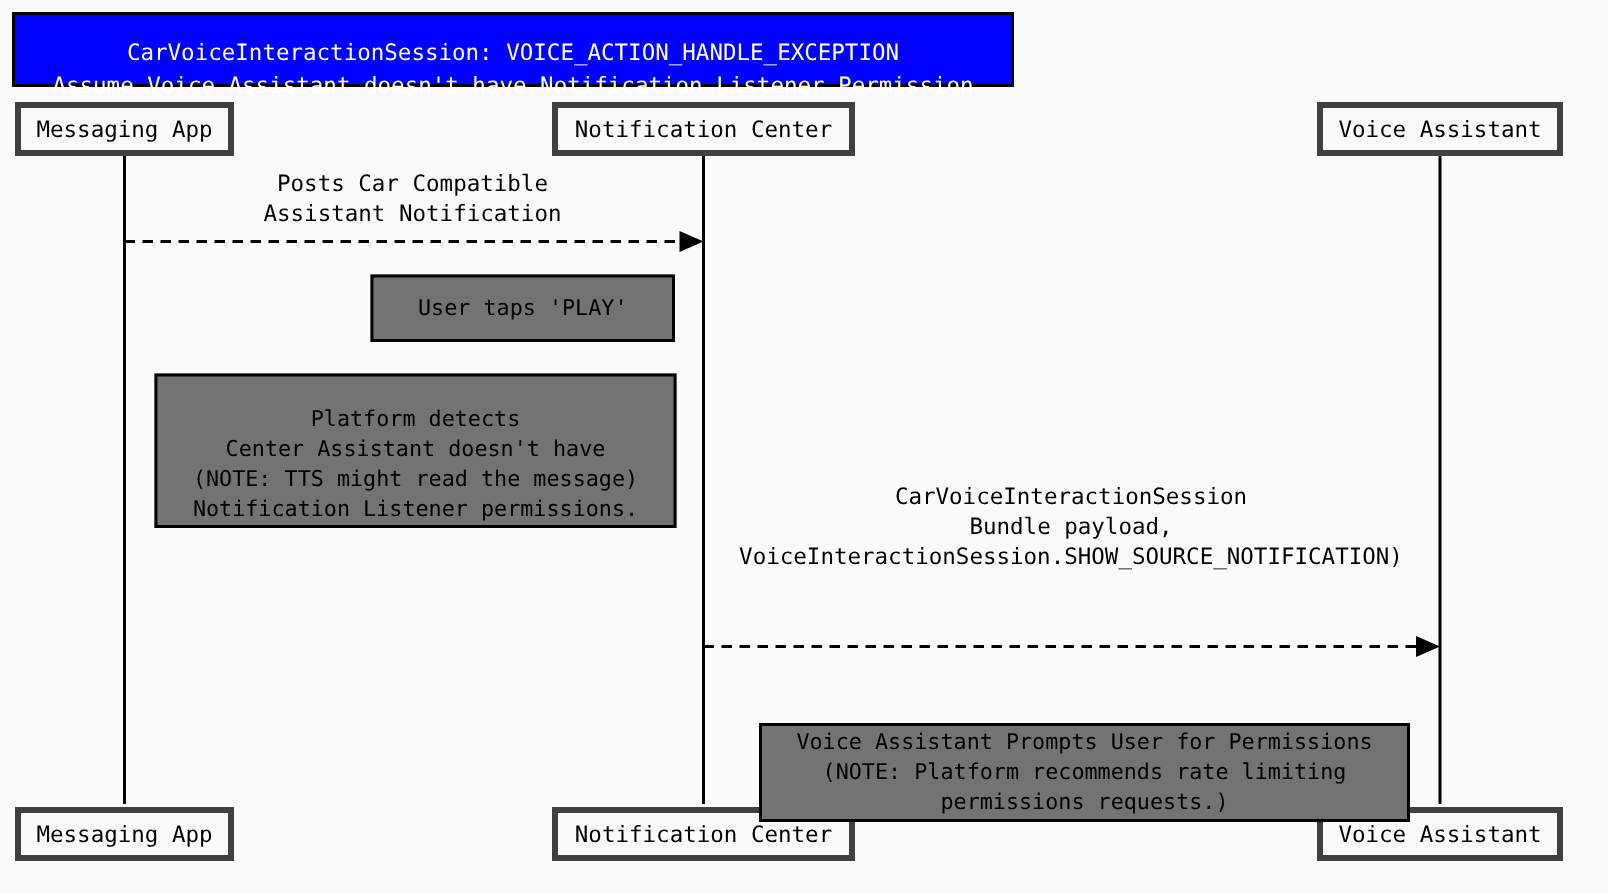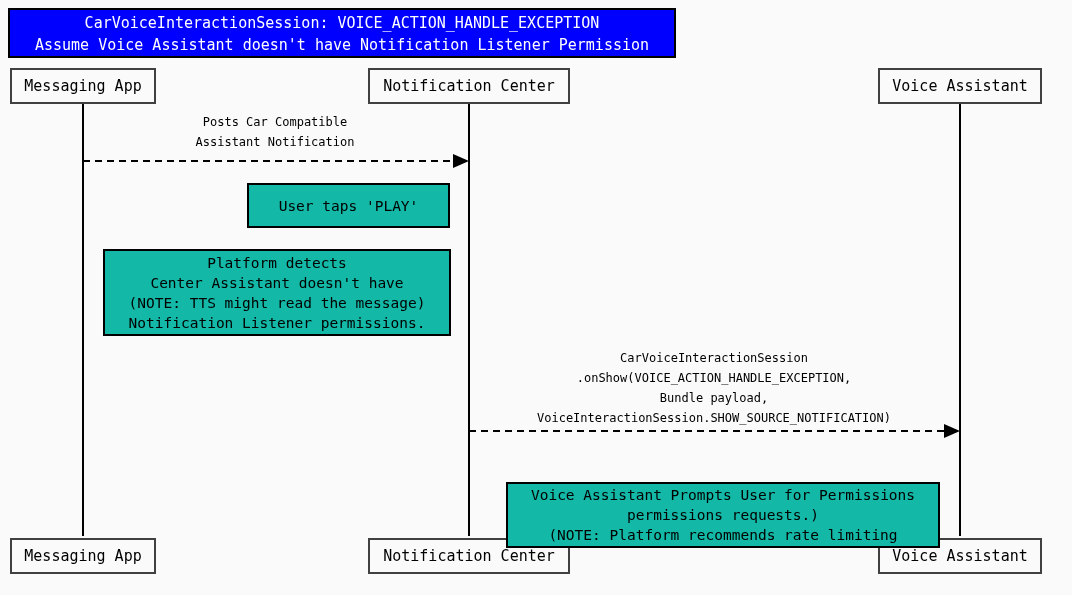--- a/index.html
+++ b/index.html
@@ -29,29 +29,29 @@
     top: 8px;
     width: 668px;
     height: 50px;
     background: #0000ff;
     border: 2px solid #000000;
     box-sizing: border-box;
     color: #ffffff;
     font-size: 15px;
     line-height: 22px;
     text-align: center;
-    padding-top: 2px;
+    padding-top: 14px;
     white-space: nowrap;
   }
   .title-line { display: block; }
 
   
   .participant {
     position: absolute;
-    border: 2px solid #404040;
+    border: 4px solid #404040;
     background: #fafafa;
     box-sizing: border-box;
     color: #000000;
     font-size: 15px;
     text-align: center;
     white-space: nowrap;
     display: flex;
     align-items: center;
     justify-content: center;
   }
@@ -60,32 +60,32 @@
   .lifeline {
     position: absolute;
     width: 2px;
     background: #000000;
   }
 
   
   .msg-label {
     position: absolute;
     color: #000000;
-    font-size: 12px;
+    font-size: 15px;
     line-height: 20px;
     text-align: center;
     white-space: nowrap;
   }
   .msg-line { display: block; }
 
   
   .note {
     position: absolute;
     border: 2px solid #000000;
-    background: #14b8a6;
+    background: #737373;
     box-sizing: border-box;
     color: #000000;
     font-size: 14.5px;
     line-height: 20px;
     text-align: center;
     white-space: nowrap;
     display: flex;
     flex-direction: column;
     align-items: center;
     justify-content: center;
@@ -138,38 +138,37 @@
 
   <div class="msg-label" style="left:155px; top:112px; width:240px;">
     <span class="msg-line">Posts Car Compatible</span>
     <span class="msg-line">Assistant Notification</span>
   </div>
 
   <div class="note" style="left:247px; top:183px; width:203px; height:45px;">
     <span class="note-line">User taps 'PLAY'</span>
   </div>
 
-  <div class="note" style="left:103px; top:249px; width:348px; height:87px;">
+  <div class="note" style="left:103px; top:249px; width:348px; height:103px;justify-content:flex-end;">
     <span class="note-line">Platform detects</span>
     <span class="note-line">Center Assistant doesn't have</span>
     <span class="note-line">(NOTE: TTS might read the message)</span>
     <span class="note-line">Notification Listener permissions.</span>
   </div>
 
-  <div class="msg-label" style="left:474px; top:321px; width:480px;margin-top:27px;">
+  <div class="msg-label" style="left:474px; top:321px; width:480px;">
     <span class="msg-line">CarVoiceInteractionSession</span>
-    <span class="msg-line">.onShow(VOICE_ACTION_HANDLE_EXCEPTION,</span>
     <span class="msg-line">Bundle payload,</span>
     <span class="msg-line">VoiceInteractionSession.SHOW_SOURCE_NOTIFICATION)</span>
   </div>
 
   <div class="note" style="left:506px; top:450px; width:434px; height:66px;margin-top:32px;">
     <span class="note-line">Voice Assistant Prompts User for Permissions</span>
+    <span class="note-line">(NOTE: Platform recommends rate limiting</span>
     <span class="note-line">permissions requests.)</span>
-    <span class="note-line">(NOTE: Platform recommends rate limiting</span>
   </div>
 
   <svg id="arrows" viewBox="0 0 1072 595" width="1072" height="595">
 
     <g>
       <line x1="83" y1="161" x2="458" y2="161" stroke="#000000" stroke-width="2" stroke-dasharray="7,5"></line>
       <polygon points="469,161 453,154 453,168" fill="#000000"></polygon>
     </g>
 
     <g>

